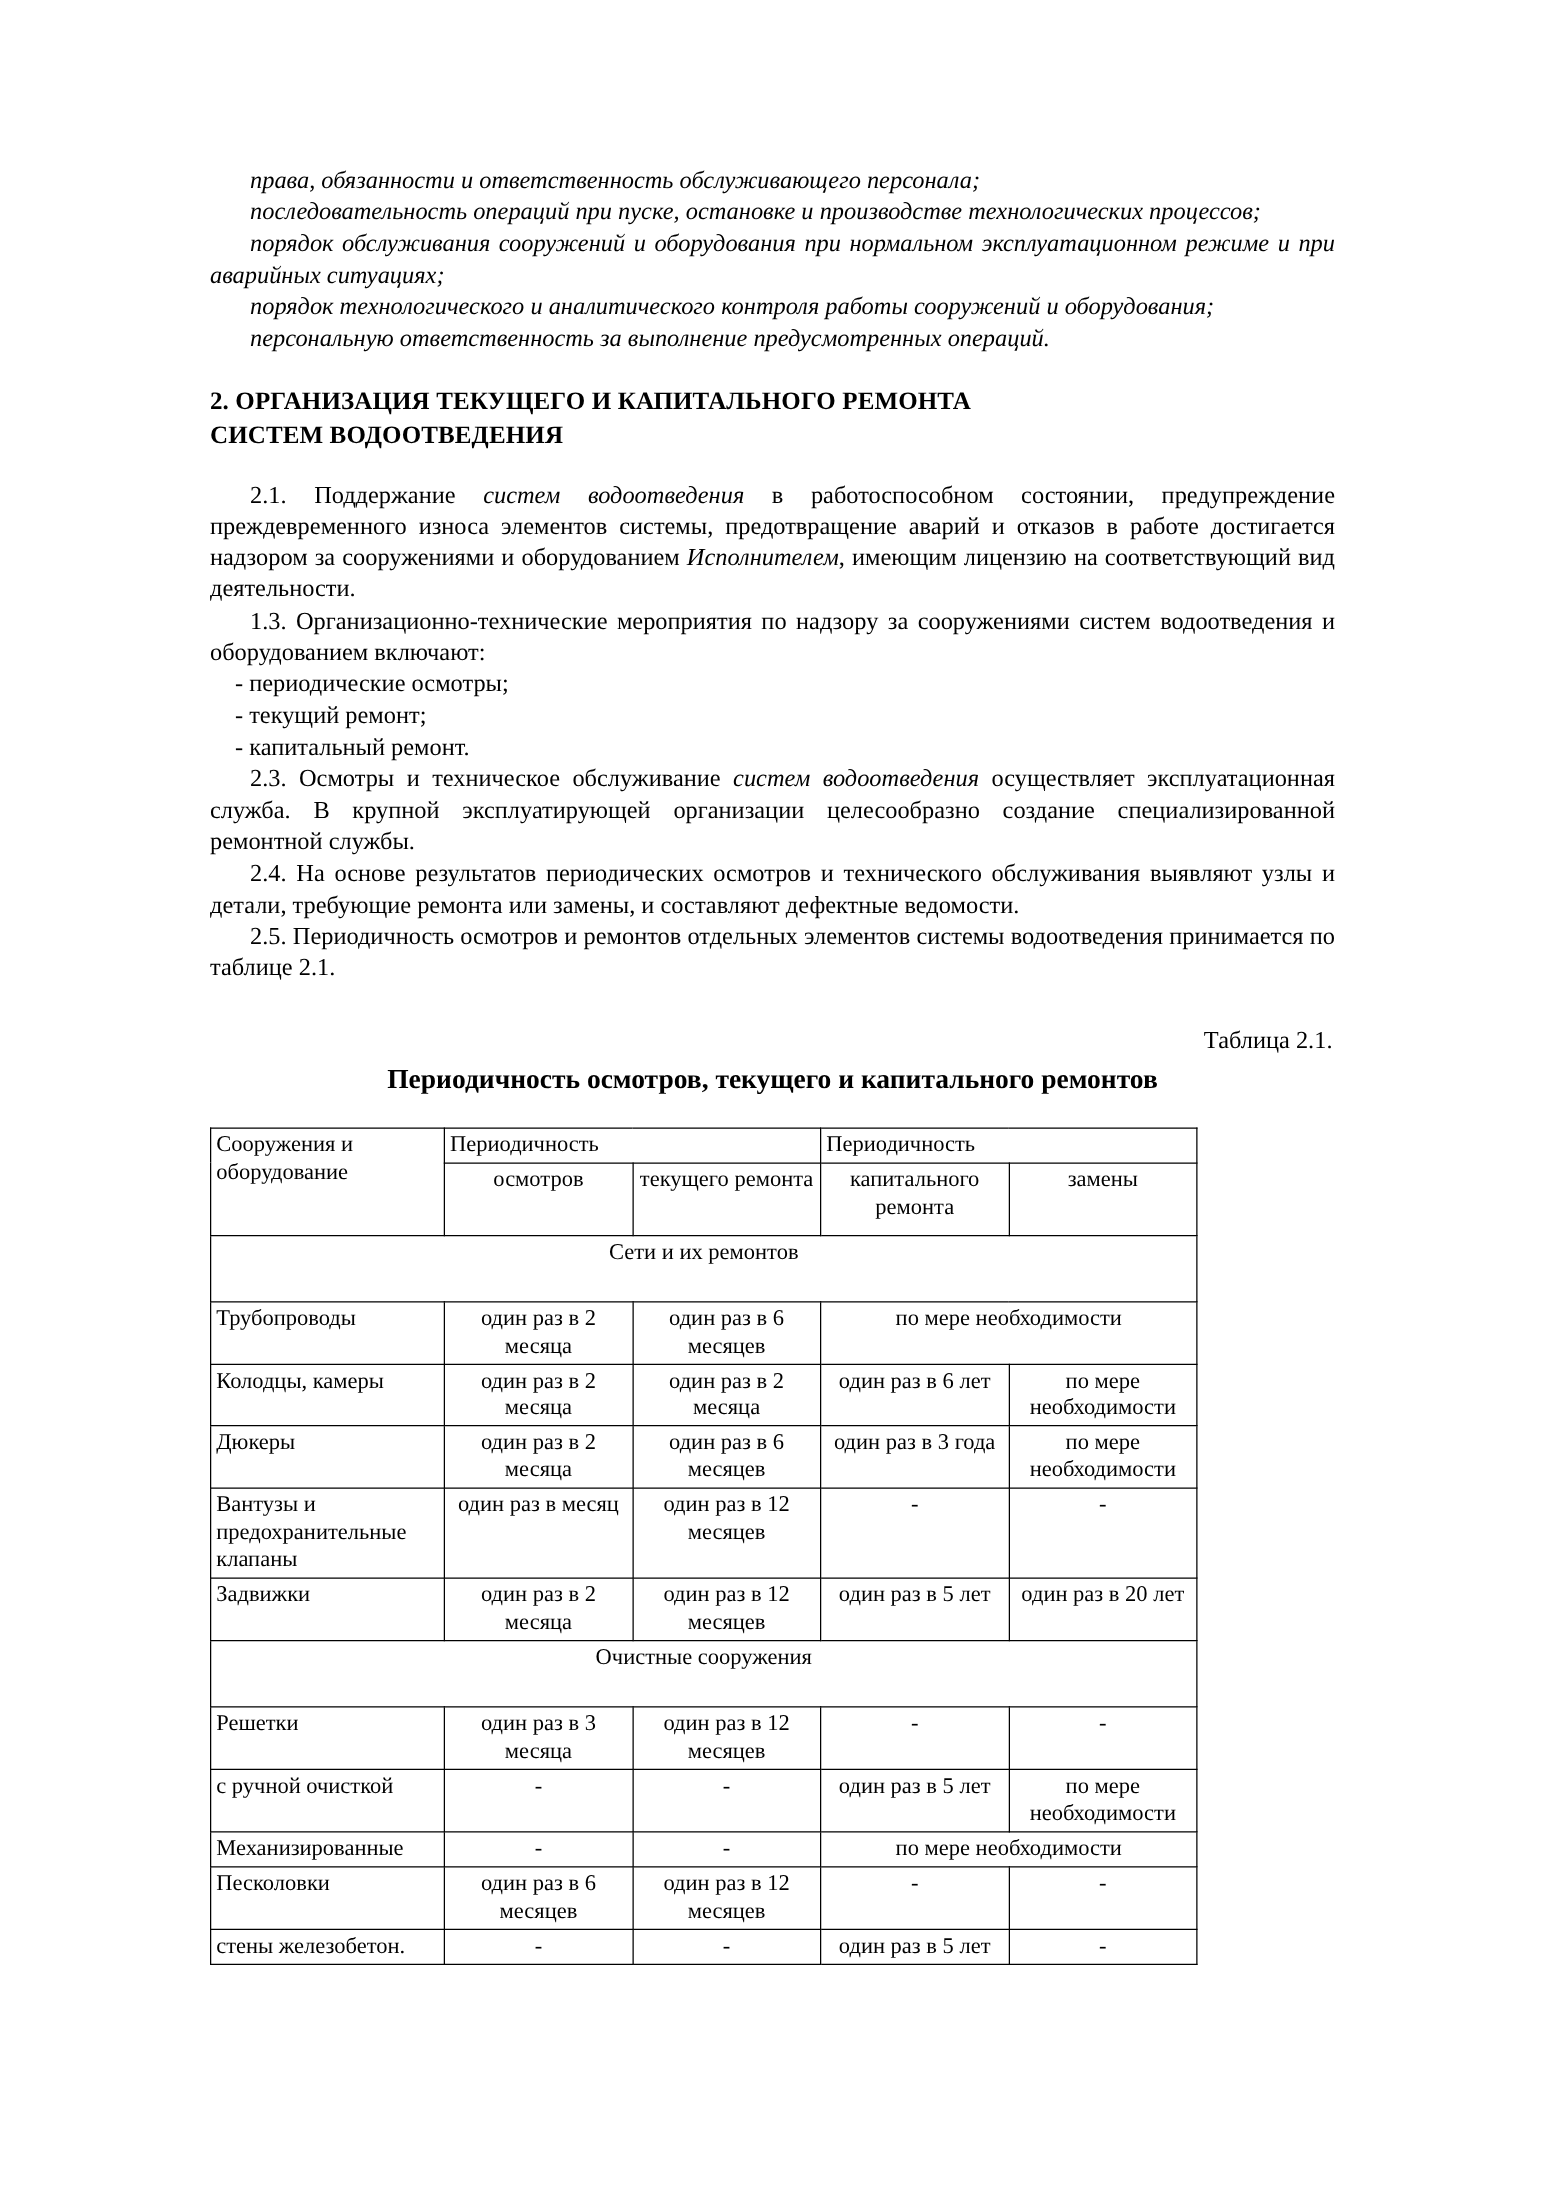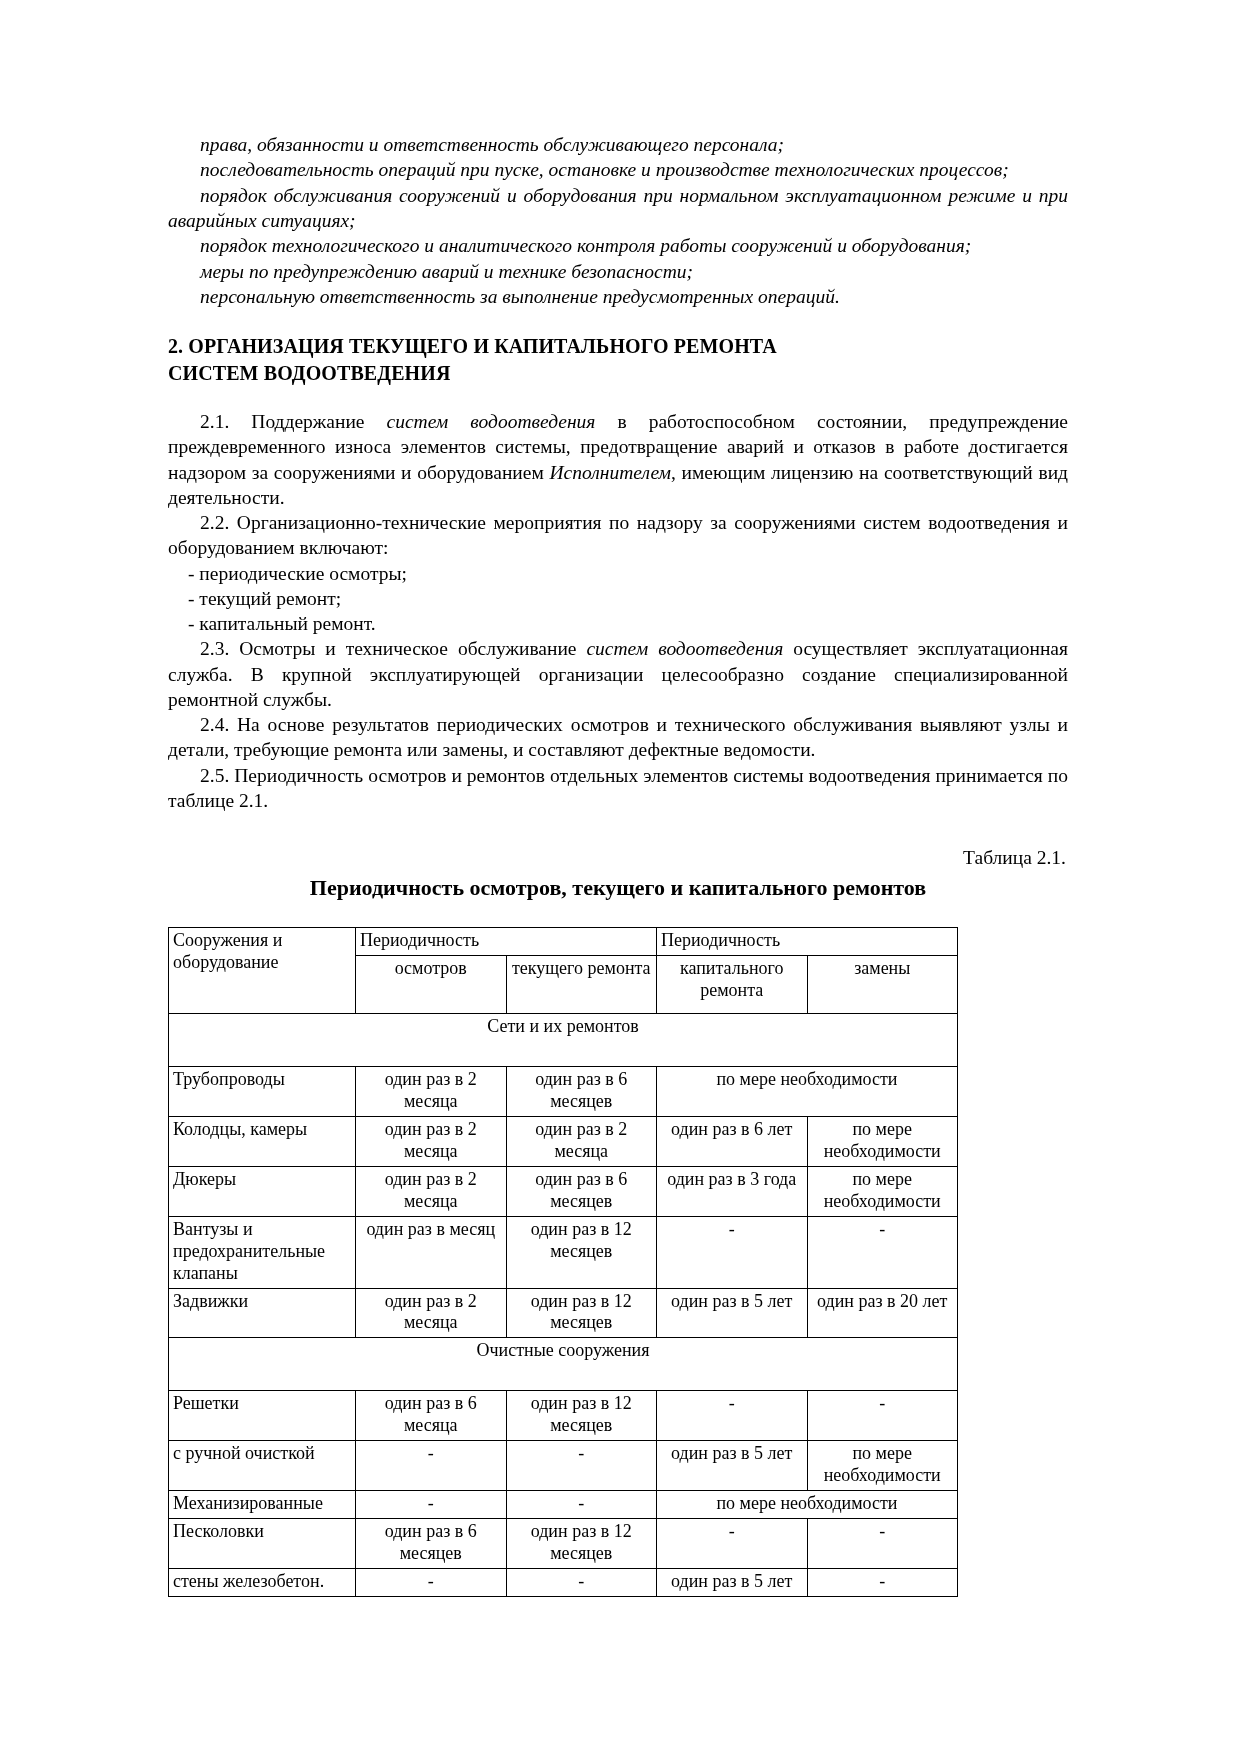--- a/index.html
+++ b/index.html
@@ -111,33 +111,32 @@
 <body>
 
 <div class="page">
   <div class="content">
 
     <div class="intro">
       <p>права, обязанности и ответственность обслуживающего персонала;</p>
       <p>последовательность операций при пуске, остановке и производстве технологических процессов;</p>
       <p>порядок обслуживания сооружений и оборудования при нормальном эксплуатационном режиме и при аварийных ситуациях;</p>
       <p>порядок технологического и аналитического контроля работы сооружений и оборудования;</p>
-      <p>меры по предупреждению аварий и технике безопасности;</p>
       <p>персональную ответственность за выполнение предусмотренных операций.</p>
     </div>
 
     <h1 class="section-heading">
       <span>2. ОРГАНИЗАЦИЯ ТЕКУЩЕГО И КАПИТАЛЬНОГО РЕМОНТА</span>
       <span>СИСТЕМ ВОДООТВЕДЕНИЯ</span>
     </h1>
 
     <div class="body-text">
       <p><span>2.1. Поддержание </span><i>систем водоотведения</i><span> в работоспособном состоянии, предупреждение преждевременного износа элементов системы, предотвращение аварий и отказов в работе достигается надзором за сооружениями и оборудованием </span><i>Исполнителем</i><span>, имеющим лицензию на соответствующий вид деятельности.</span></p>
 
-      <p>2.2. Организационно-технические мероприятия по надзору за сооружениями систем водоотведения и оборудованием включают:</p>
+      <p>1.3. Организационно-технические мероприятия по надзору за сооружениями систем водоотведения и оборудованием включают:</p>
 
       <p class="bullet">- периодические осмотры;</p>
       <p class="bullet">- текущий ремонт;</p>
       <p class="bullet">- капитальный ремонт.</p>
 
       <p><span>2.3. Осмотры и техническое обслуживание </span><i>систем водоотведения</i><span> осуществляет эксплуатационная служба. В крупной эксплуатирующей организации целесообразно создание специализированной ремонтной службы.</span></p>
 
       <p>2.4. На основе результатов периодических осмотров и технического обслуживания выявляют узлы и детали, требующие ремонта или замены, и составляют дефектные ведомости.</p>
       <p>2.5. Периодичность осмотров и ремонтов отдельных элементов системы водоотведения принимается по таблице 2.1.</p>
     </div>
@@ -203,21 +202,21 @@
           <td class="c-cap">один раз в 5 лет</td>
           <td class="c-repl">один раз в 20 лет</td>
         </tr>
 
         <tr>
           <td class="group-row" colspan="5">Очистные сооружения</td>
         </tr>
 
         <tr>
           <td class="c-name">Решетки</td>
-          <td class="c-insp">один раз в 6 месяца</td>
+          <td class="c-insp">один раз в 3 месяца</td>
           <td class="c-curr">один раз в 12 месяцев</td>
           <td class="c-cap dash">-</td>
           <td class="c-repl dash">-</td>
         </tr>
 
         <tr>
           <td class="c-name">с ручной очисткой</td>
           <td class="c-insp dash">-</td>
           <td class="c-curr dash">-</td>
           <td class="c-cap">один раз в 5 лет</td>

